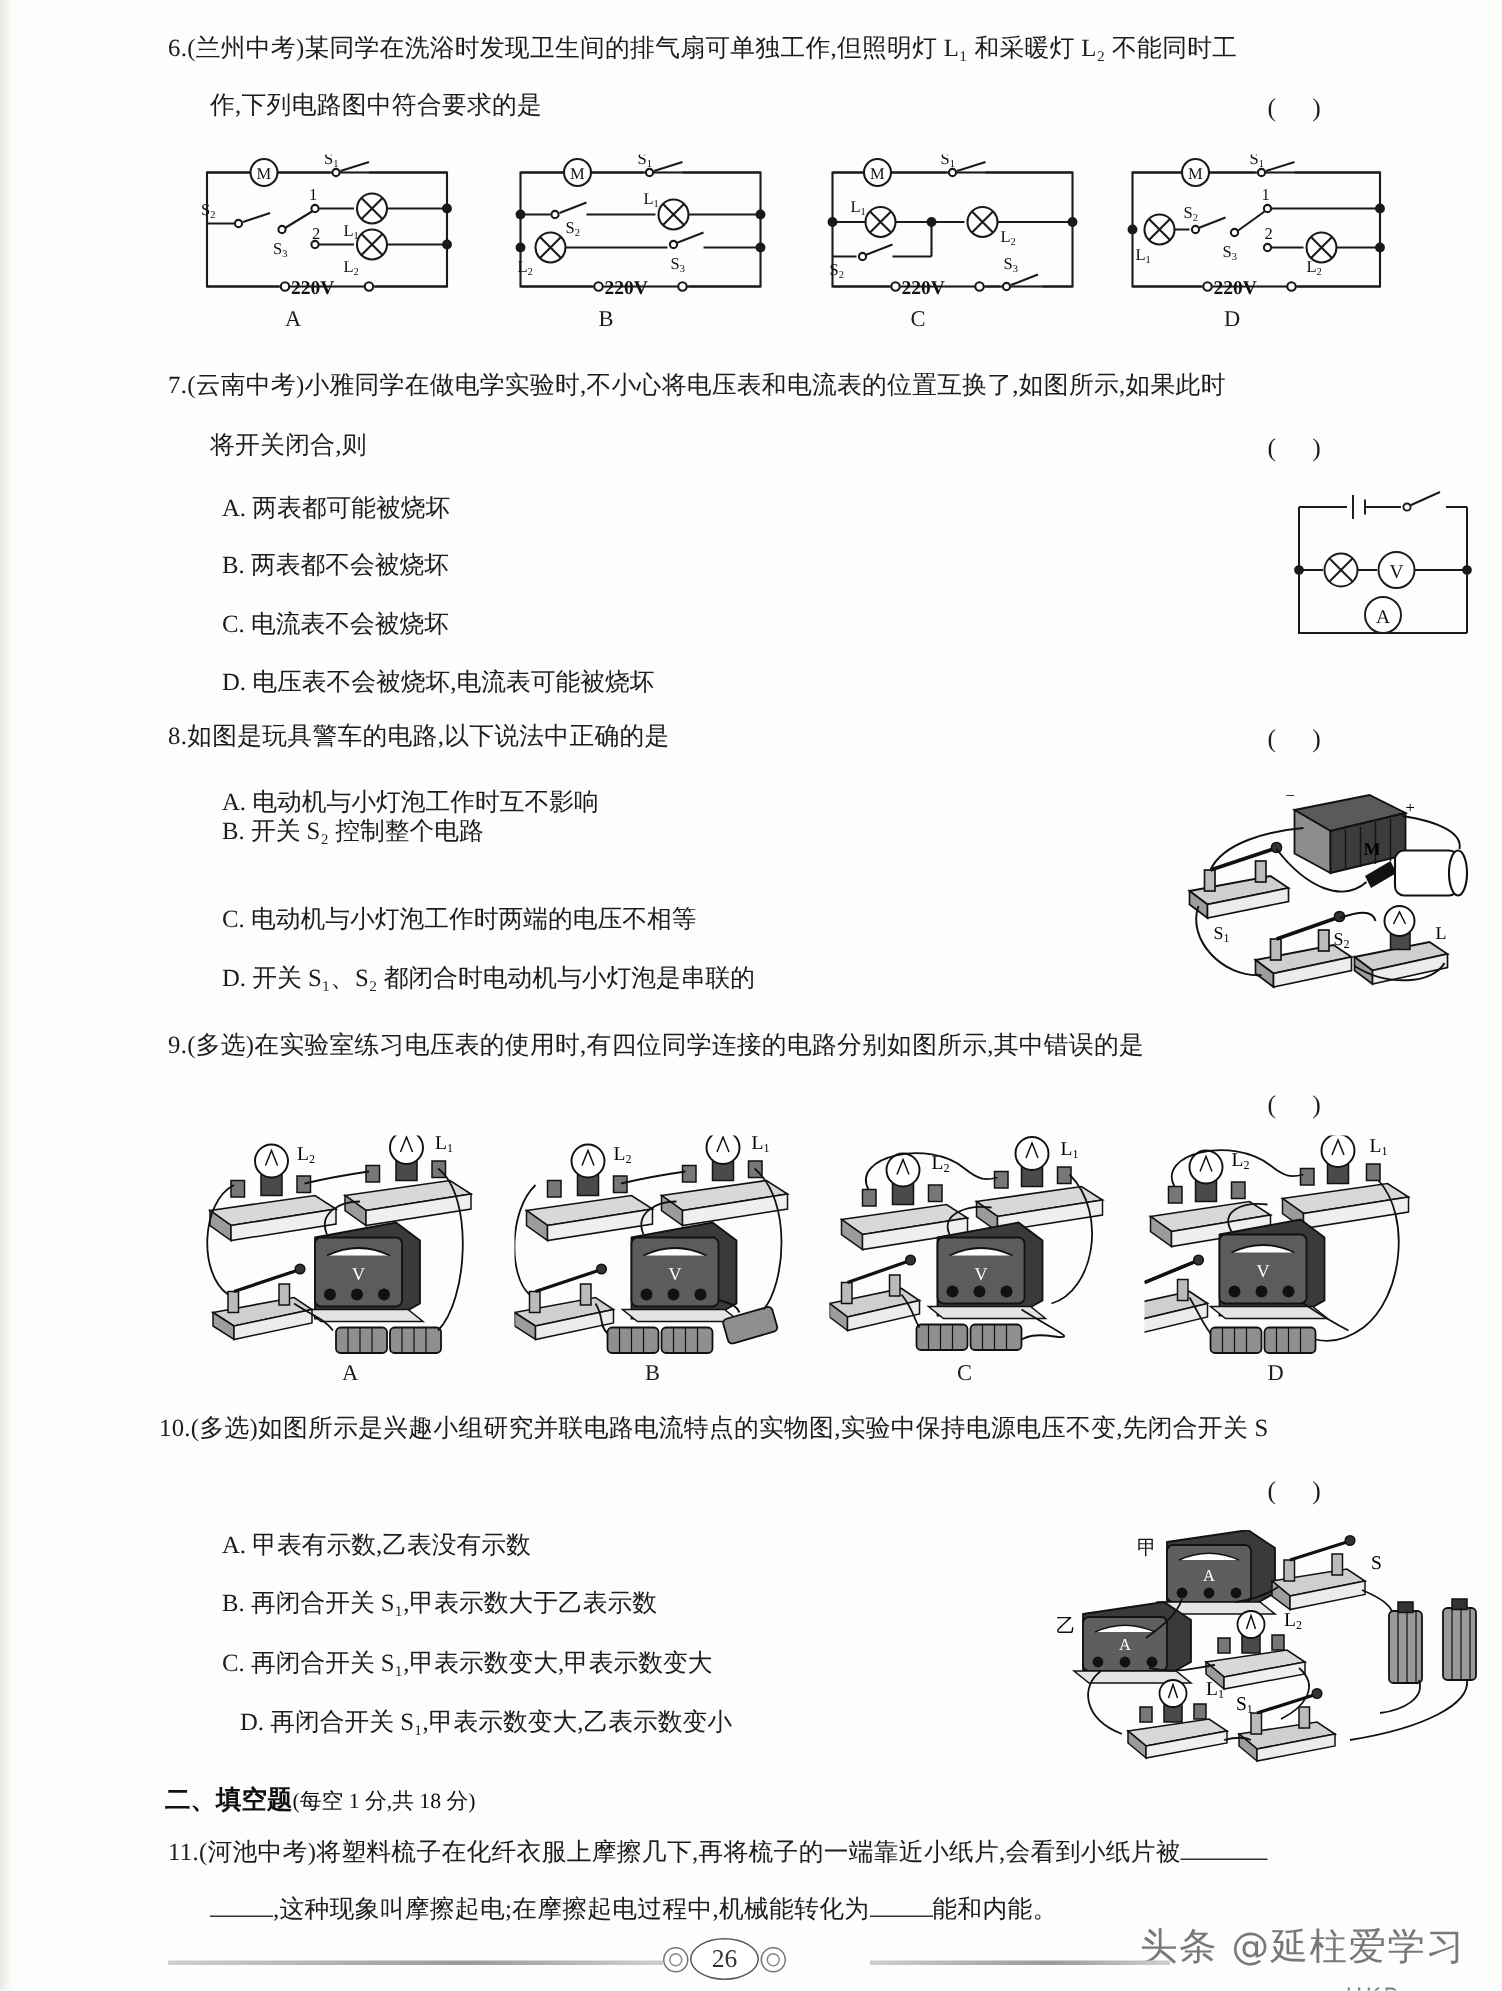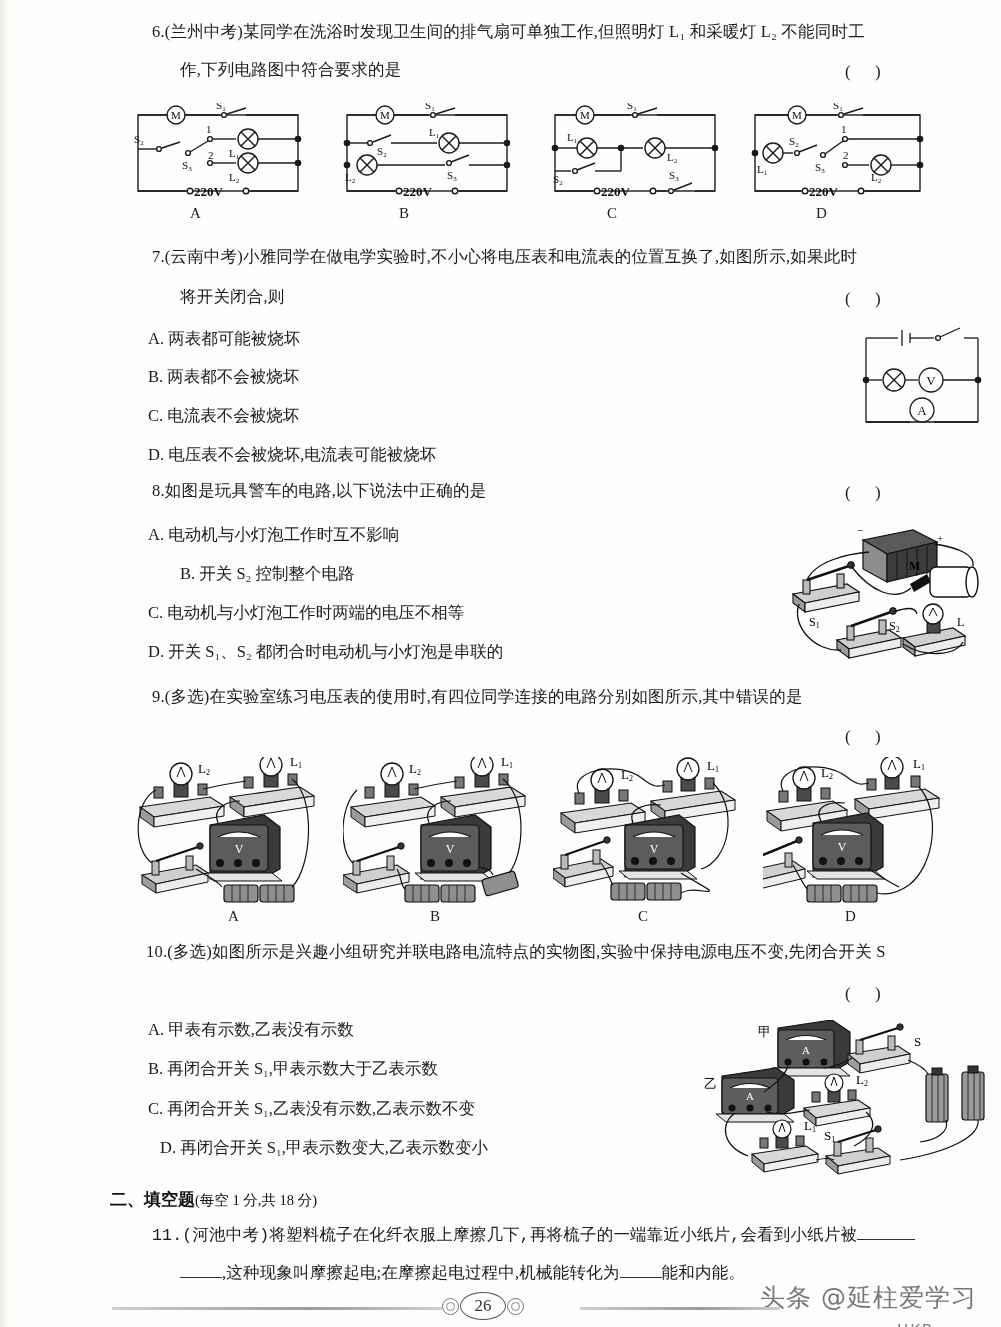--- a/index.html
+++ b/index.html
@@ -22,21 +22,20 @@
   }
 
   
   .qblock { position: absolute; }
   .qline {
     font-size: 16.5px;
     line-height: 1.0;
     color: #1c1c1c;
     letter-spacing: 0.2px;
     white-space: nowrap;
-    margin-left: 40px;
   }
   .opt {
     font-size: 16.5px;
     color: #1c1c1c;
     white-space: nowrap;
   }
   .paren {
     font-size: 17px; color: #1c1c1c; letter-spacing: 10px;
   }
   .blank-u { display:inline-block; border-bottom:1px solid #333; width:58px; height:14px; }
@@ -377,21 +376,21 @@
       </g>
     </svg>
   </div>
 
   <div class="qblock" style="left:112px; top:483px;">
     <div class="qline">8.如图是玩具警车的电路,以下说法中正确的是</div>
   </div>
   <div class="qblock paren" style="left:845px; top:483px;">(        )</div>
 
   <div class="opt" style="position:absolute; left:148px; top:524px;text-align:right;">A. 电动机与小灯泡工作时互不影响</div>
-  <div class="opt" style="position:absolute; left:148px; top:563px;margin-left:32px;">B. 开关 S₂ 控制整个电路</div>
+  <div class="opt" style="position:absolute; left:148px; top:543px;">B. 开关 S₂ 控制整个电路</div>
   <div class="opt" style="position:absolute; left:148px; top:602px;">C. 电动机与小灯泡工作时两端的电压不相等</div>
   <div class="opt" style="position:absolute; left:148px; top:641px;">D. 开关 S₁、S₂ 都闭合时电动机与小灯泡是串联的</div>
 
   <div class="appar" style="left:785px; top:522px;">
     <svg width="215" height="150" viewBox="0 0 215 150">
 
       <g>
         <polygon points="78,18 128,8 152,20 102,32" fill="#5a5a5a" stroke="#111" stroke-width="1.2"></polygon>
         <polygon points="78,18 102,32 102,60 78,47" fill="#8d8d8d" stroke="#111" stroke-width="1.2"></polygon>
         <polygon points="102,32 152,20 152,48 102,60" fill="#3c3c3c" stroke="#111" stroke-width="1.2"></polygon>
@@ -735,21 +734,21 @@
   </div>
   <div class="figcap" style="left:845px; top:908px;">D</div>
 
   <div class="qblock" style="left:106px; top:944px;">
     <div class="qline">10.(多选)如图所示是兴趣小组研究并联电路电流特点的实物图,实验中保持电源电压不变,先闭合开关 S</div>
   </div>
   <div class="qblock paren" style="left:845px; top:984px;">(        )</div>
 
   <div class="opt" style="position:absolute; left:148px; top:1019px;">A. 甲表有示数,乙表没有示数</div>
   <div class="opt" style="position:absolute; left:148px; top:1058px;">B. 再闭合开关 S₁,甲表示数大于乙表示数</div>
-  <div class="opt" style="position:absolute; left:148px; top:1098px;">C. 再闭合开关 S₁,乙表没有示数,乙表示数不变</div>
+  <div class="opt" style="position:absolute; left:148px; top:1098px;">C. 再闭合开关 S₁,甲表示数变大,甲表示数变大</div>
   <div class="opt" style="position:absolute; left:160px; top:1137px;">D. 再闭合开关 S₁,甲表示数变大,乙表示数变小</div>
 
   <div class="appar" style="left:700px; top:1020px;">
     <svg width="295" height="165" viewBox="0 0 295 165">
 
       <g>
         <polygon points="78,8 132,0 150,12 150,42 132,52 78,52" fill="#3a3a3a" stroke="#111" stroke-width="1.2"></polygon>
         <rect x="78" y="10" width="56" height="38" rx="4" fill="#5e5e5e" stroke="#111" stroke-width="1.2"></rect>
         <path d="M86,20 Q106,11 126,20" fill="#fff" stroke="#111" stroke-width="1.1"></path>
         <text x="106" y="34" font-size="11" text-anchor="middle" fill="#fff" font-family="Liberation Serif, serif">A</text>
@@ -844,21 +843,21 @@
         <path d="M166,92 C180,104 170,118 154,126"></path>
         <path d="M116,140 C124,138 130,138 134,140"></path>
       </g>
     </svg>
   </div>
 
   <div class="sec-head" style="left:110px; top:1188px;">
     <span>二、填空题</span><span class="small">(每空 1 分,共 18 分)</span>
   </div>
 
-  <div class="qblock" style="left:112px; top:1226px;font-family:Liberation Mono, monospace;">
+  <div class="qblock" style="left:112px; top:1226px;">
     <div class="qline">
       <span>11.(河池中考)将塑料梳子在化纤衣服上摩擦几下,再将梳子的一端靠近小纸片,会看到小纸片被</span><span class="blank-u"></span>
     </div>
   </div>
   <div class="qblock" style="left:140px; top:1264px;">
     <div class="qline">
       <span class="blank-s"></span><span>,这种现象叫摩擦起电;在摩擦起电过程中,机械能转化为</span><span class="blank-s"></span><span>能和内能。</span>
     </div>
   </div>
 

